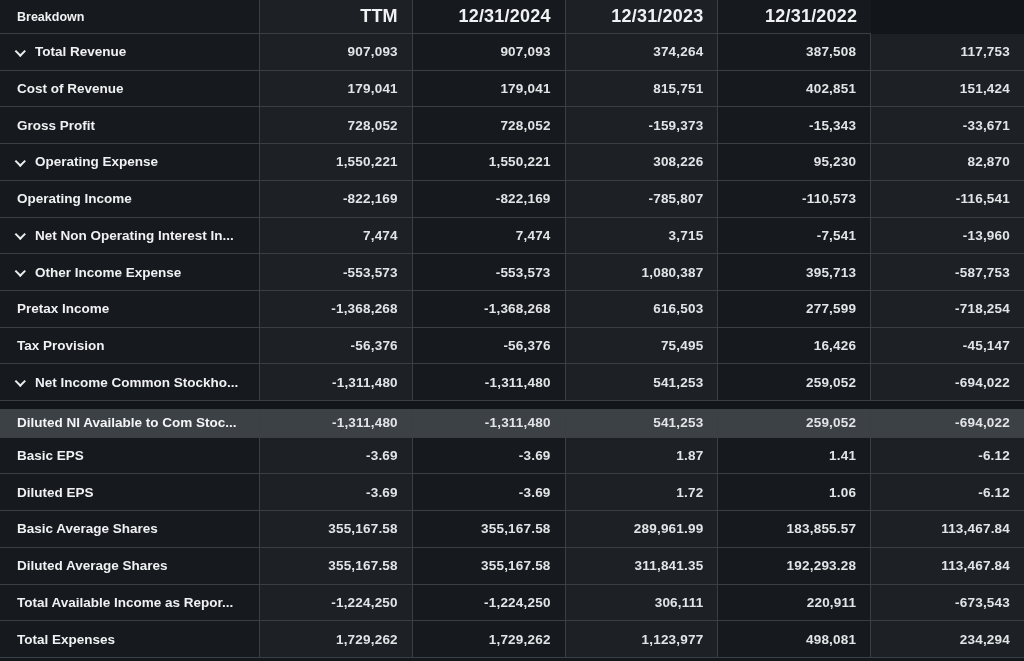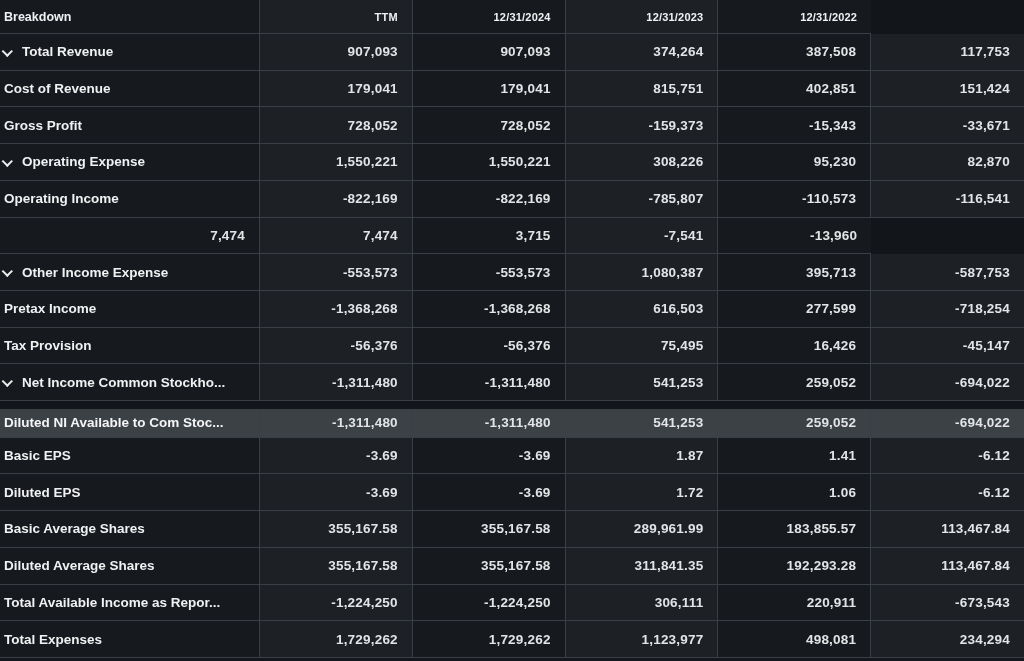--- a/index.html
+++ b/index.html
@@ -36,29 +36,29 @@
   .trow .cell:nth-child(4),
   .trow .cell:nth-child(6) { background: #1d2126; }
   .num {
     justify-content: flex-end;
     padding-right: 14px;
     font-size: 13.5px; font-weight: 700;
     color: #e2e4e6;
     letter-spacing: .2px;
   }
   .label-cell {
-    padding-left: 4px;
+    padding-left: 17px;
     font-size: 13.5px; font-weight: 700;
     color: #f0f1f3;
   }
   .label-cell.expandable { }
   .thead .cell {
     font-size: 12.5px; font-weight: 700; color: #f0f1f3;
   }
-  .thead .num { font-size: 11px; }
+  .thead .num { font-size: 18px; }
   .chev {
     display: inline-block;
     width: 6px; height: 6px;
     border-left: 2px solid #eceded;
     border-bottom: 2px solid #eceded;
     transform: rotate(-45deg) translateY(-1px);
     margin-right: 10px;
     flex: 0 0 auto;
   }
   .trow.highlighted .cell { background: #3c4146 !important; margin-top: 8px; }
@@ -128,20 +128,24 @@
 
       <span>Operating Income</span>
     </div>
     <div class="cell num">-822,169</div>
     <div class="cell num">-822,169</div>
     <div class="cell num">-785,807</div>
     <div class="cell num">-110,573</div>
     <div class="cell num">-116,541</div>
   </div>
       <div class="trow">
+    <div class="cell label-cell expandable">
+      <span class="chev"></span>
+      <span>Net Non Operating Interest In...</span>
+    </div>
     <div class="cell num">7,474</div>
     <div class="cell num">7,474</div>
     <div class="cell num">3,715</div>
     <div class="cell num">-7,541</div>
     <div class="cell num">-13,960</div>
   </div>
       <div class="trow">
     <div class="cell label-cell expandable">
       <span class="chev"></span>
       <span>Other Income Expense</span>

